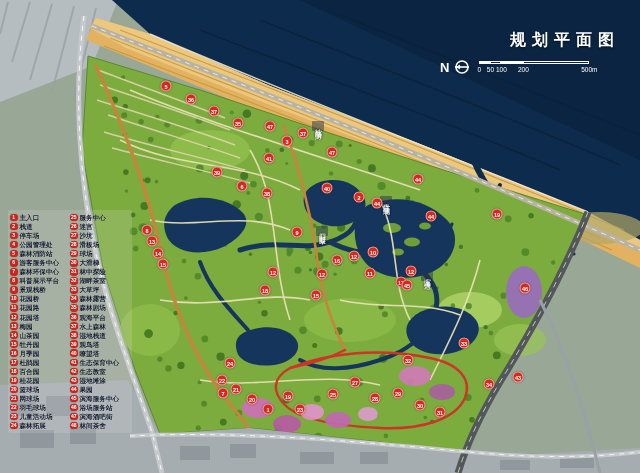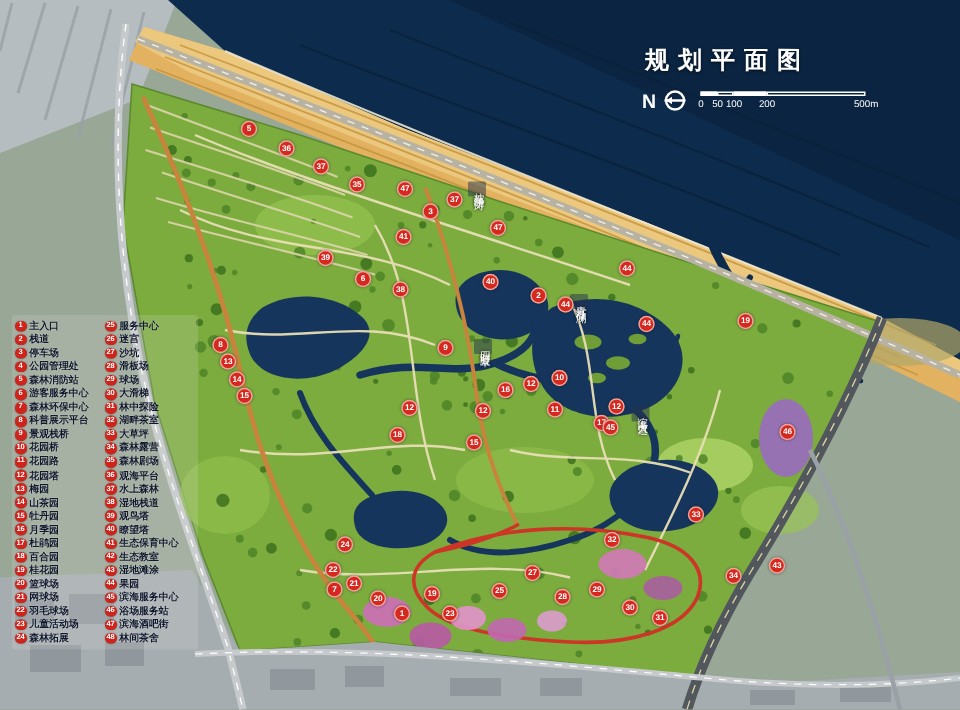--- a/index.html
+++ b/index.html
@@ -1,20 +1,20 @@
 <!DOCTYPE html>
 <html><head>
 <meta charset="utf-8">
 <style>
   html,body{margin:0;padding:0;}
   body{width:640px;height:473px;position:relative;overflow:hidden;
        font-family:"Liberation Sans","DejaVu Sans",sans-serif;background:#9aa79a;}
   #map-base{position:absolute;left:0;top:0;width:640px;height:473px;}
   
-  #title-block{position:absolute;left:428px;top:30px;width:180px;color:#fff;z-index:30;}
+  #title-block{position:absolute;left:440px;top:30px;width:180px;color:#fff;z-index:30;text-align:right;}
   #plan-title{font-size:16px;font-weight:bold;letter-spacing:6px;margin:0 0 8px 2px;
               text-shadow:0 1px 2px rgba(0,0,0,.6);}
   #compass-row{display:flex;align-items:center;gap:5px;}
   #north-label{font-size:13px;font-weight:bold;}
   #scalebar{margin-left:4px;}
   #scalebar-bar{display:flex;height:4px;width:112px;}
   #scalebar-bar .cell{border:1px solid #fff;height:3px;box-sizing:border-box;}
   #scalebar-bar .f{background:#fff;}
   #scalebar-labels{position:relative;height:9px;width:120px;font-size:6.5px;color:#fff;}
   #scalebar-labels span{position:absolute;top:1px;transform:translateX(-50%);}

